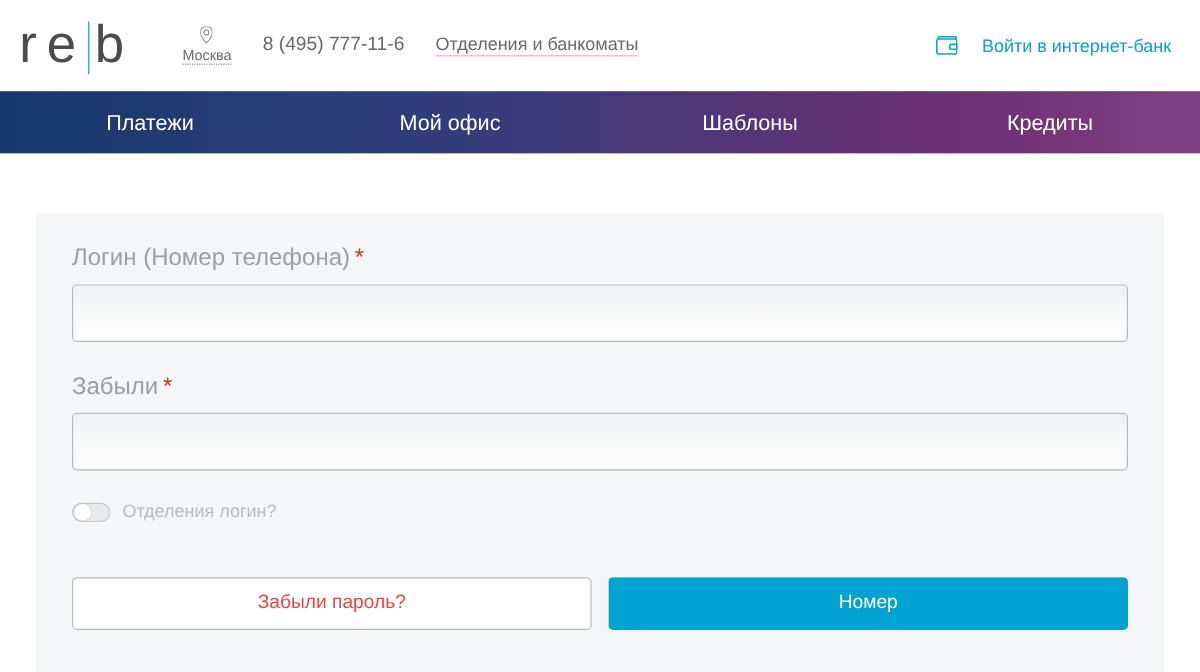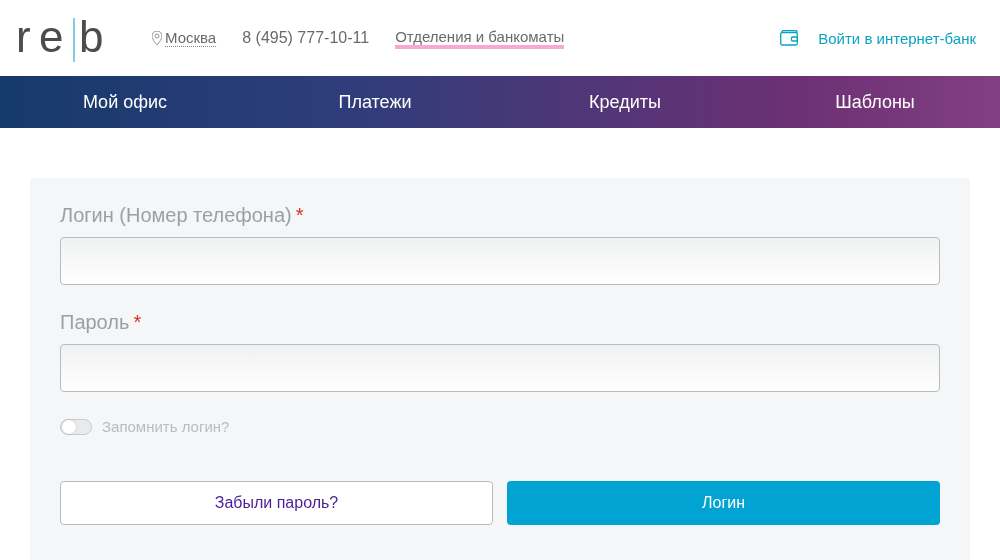--- a/index.html
+++ b/index.html
@@ -1,26 +1,26 @@
 <!DOCTYPE html>
 <html><head>
   <meta charset="utf-8">
   <style>
     * { box-sizing: border-box; margin: 0; padding: 0; }
     body { font-family: Arial, Helvetica, sans-serif; background: #fff; width: 1000px; height: 560px; overflow: hidden; }
 
     .topbar { display: flex; align-items: center; padding: 14px 24px 14px 16px; gap: 26px; }
     .logo { display: flex; align-items: baseline; font-size: 38px; font-weight: 300; color: #4c4c4c; letter-spacing: 2px; }
 
-    .city { font-size: 15px; color: #6a6a6a; display: inline-flex; align-items: center; gap: 3px; }
+    .city { font-size: 12px; color: #6a6a6a; display: inline-flex; align-items: center; gap: 3px; flex-direction: column; }
     .city .pin { width: 10px; height: 14px; }
     .city .txt { border-bottom: 1px dotted #888; cursor: pointer; }
 
     .phone { font-size: 16px; color: #6a6a6a; }
-    .branches { font-size: 15px; color: #6a6a6a; border-bottom: 4px solid #f9a8d4; cursor: pointer; }
+    .branches { font-size: 15px; color: #6a6a6a; border-bottom: 1px solid #f9a8d4; cursor: pointer; }
 
     .spacer { flex: 1; }
 
     .inet-login { display: inline-flex; align-items: center; gap: 20px; color: #0aa3c3; font-size: 15px; cursor: pointer; }
 
     .mainnav { display: flex; height: 52px; background: linear-gradient(90deg, #163a6b 0%, #2f3d7a 35%, #6d3074 80%, #814081 100%); }
     .mainnav .item { flex: 1; display: flex; align-items: center; justify-content: center; color: #fff; font-size: 18px; font-weight: 300; cursor: pointer; }
 
     .content { padding: 50px 30px 24px; background: #fff; }
     .card { background: #f5f6f7; padding: 26px 30px 40px; border-radius: 2px; }
@@ -29,21 +29,21 @@
     .label { font-size: 20px; color: #9aa0a6; margin-bottom: 10px; display: flex; gap: 4px; }
     .req { color: #d93025; }
     .input { width: 100%; height: 48px; border: 1px solid #b7bcbf; border-radius: 4px; background: linear-gradient(#f0f1f2, #fff); padding: 0 12px; font-size: 16px; outline: none; }
 
     .remember { display: flex; align-items: center; gap: 10px; color: #b9bcbe; font-size: 15px; margin: 6px 0 46px; }
     .toggle { width: 32px; height: 16px; border-radius: 999px; border: 1px solid #c8cbcd; background: #e8eaec; position: relative; cursor: pointer; }
     .toggle::after { content: ''; position: absolute; left: 1px; top: 0px; width: 14px; height: 14px; border-radius: 50%; background: #fff; box-shadow: 0 0 2px rgba(0,0,0,.2); }
 
     .actions { display: flex; gap: 14px; }
     .btn { flex: 1; height: 44px; border-radius: 4px; font-size: 16px; display: flex; align-items: center; justify-content: center; cursor: pointer; border: 1px solid transparent; }
-    .btn-outline { background: #fff; border-color: #b7bcbf; color: #4c1d95; }
+    .btn-outline { background: #fff; border-color: #b7bcbf; color: #ef4444; }
     .btn-primary { background: #00a3d1; color: #fff; }
   </style>
 </head>
 <body>
 
 <div class="topbar">
   <div class="logo">
     <svg width="110" height="48" viewBox="0 0 110 48">
       <text x="0" y="38" font-family="Arial" font-size="44" fill="#4c4c4c" font-weight="300">r</text>
       <text x="23" y="38" font-family="Arial" font-size="44" fill="#4c4c4c" font-weight="300">e</text>
@@ -52,78 +52,78 @@
     </svg>
   </div>
 
   <span class="city">
     <svg class="pin" viewBox="0 0 10 14">
       <path d="M5 0C2.2 0 0 2.2 0 5c0 3.5 5 9 5 9s5-5.5 5-9C10 2.2 7.8 0 5 0zm0 7a2 2 0 110-4 2 2 0 010 4z" fill="none" stroke="#888" stroke-width="0.9"></path>
     </svg>
     <span class="txt">Москва</span>
   </span>
 
-  <span class="phone">8 (495) 777-10-11</span>
+  <span class="phone">8 (495) 777-11-6</span>
 
   <span class="branches">Отделения и банкоматы</span>
 
   <div class="spacer"></div>
 
   <span class="inet-login">
     <svg width="18" height="16" viewBox="0 0 18 16">
       <rect x="0.7" y="2.5" width="16.6" height="12.5" rx="1.5" fill="none" stroke="#0aa3c3" stroke-width="1.3"></rect>
       <path d="M2 2.5V2 a1.5 1.5 0 011.5-1.5h12 a1.5 1.5 0 011.5 1.5v.5" fill="none" stroke="#0aa3c3" stroke-width="1.3"></path>
       <rect x="11.5" y="7" width="6" height="4" rx="1" fill="none" stroke="#0aa3c3" stroke-width="1.3"></rect>
     </svg>
     <span>Войти в интернет-банк</span>
   </span>
 </div>
 
 <nav class="mainnav">
   <div class="item">
+      <span>Платежи</span>
+    </div>
+  <div class="item">
       <span>Мой офис</span>
     </div>
   <div class="item">
-      <span>Платежи</span>
+      <span>Шаблоны</span>
     </div>
   <div class="item">
       <span>Кредиты</span>
-    </div>
-  <div class="item">
-      <span>Шаблоны</span>
     </div>
 </nav>
 
 <div class="content">
   <div class="card">
 
     <div class="field">
       <div class="label">
         <span>Логин (Номер телефона)</span>
         <span class="req">*</span>
       </div>
       <input class="input" type="text" style="">
     </div>
 
     <div class="field">
       <div class="label">
-        <span>Пароль</span>
+        <span>Забыли</span>
         <span class="req">*</span>
       </div>
       <input class="input" type="password" style="">
     </div>
 
     <div class="remember">
       <div class="toggle"></div>
-      <span>Запомнить логин?</span>
+      <span>Отделения логин?</span>
     </div>
 
     <div class="actions">
       <div class="btn btn-outline">
         <span>Забыли пароль?</span>
       </div>
       <div class="btn btn-primary">
-        <span>Логин</span>
+        <span>Номер</span>
       </div>
     </div>
 
   </div>
 </div>
 
 </body></html>

